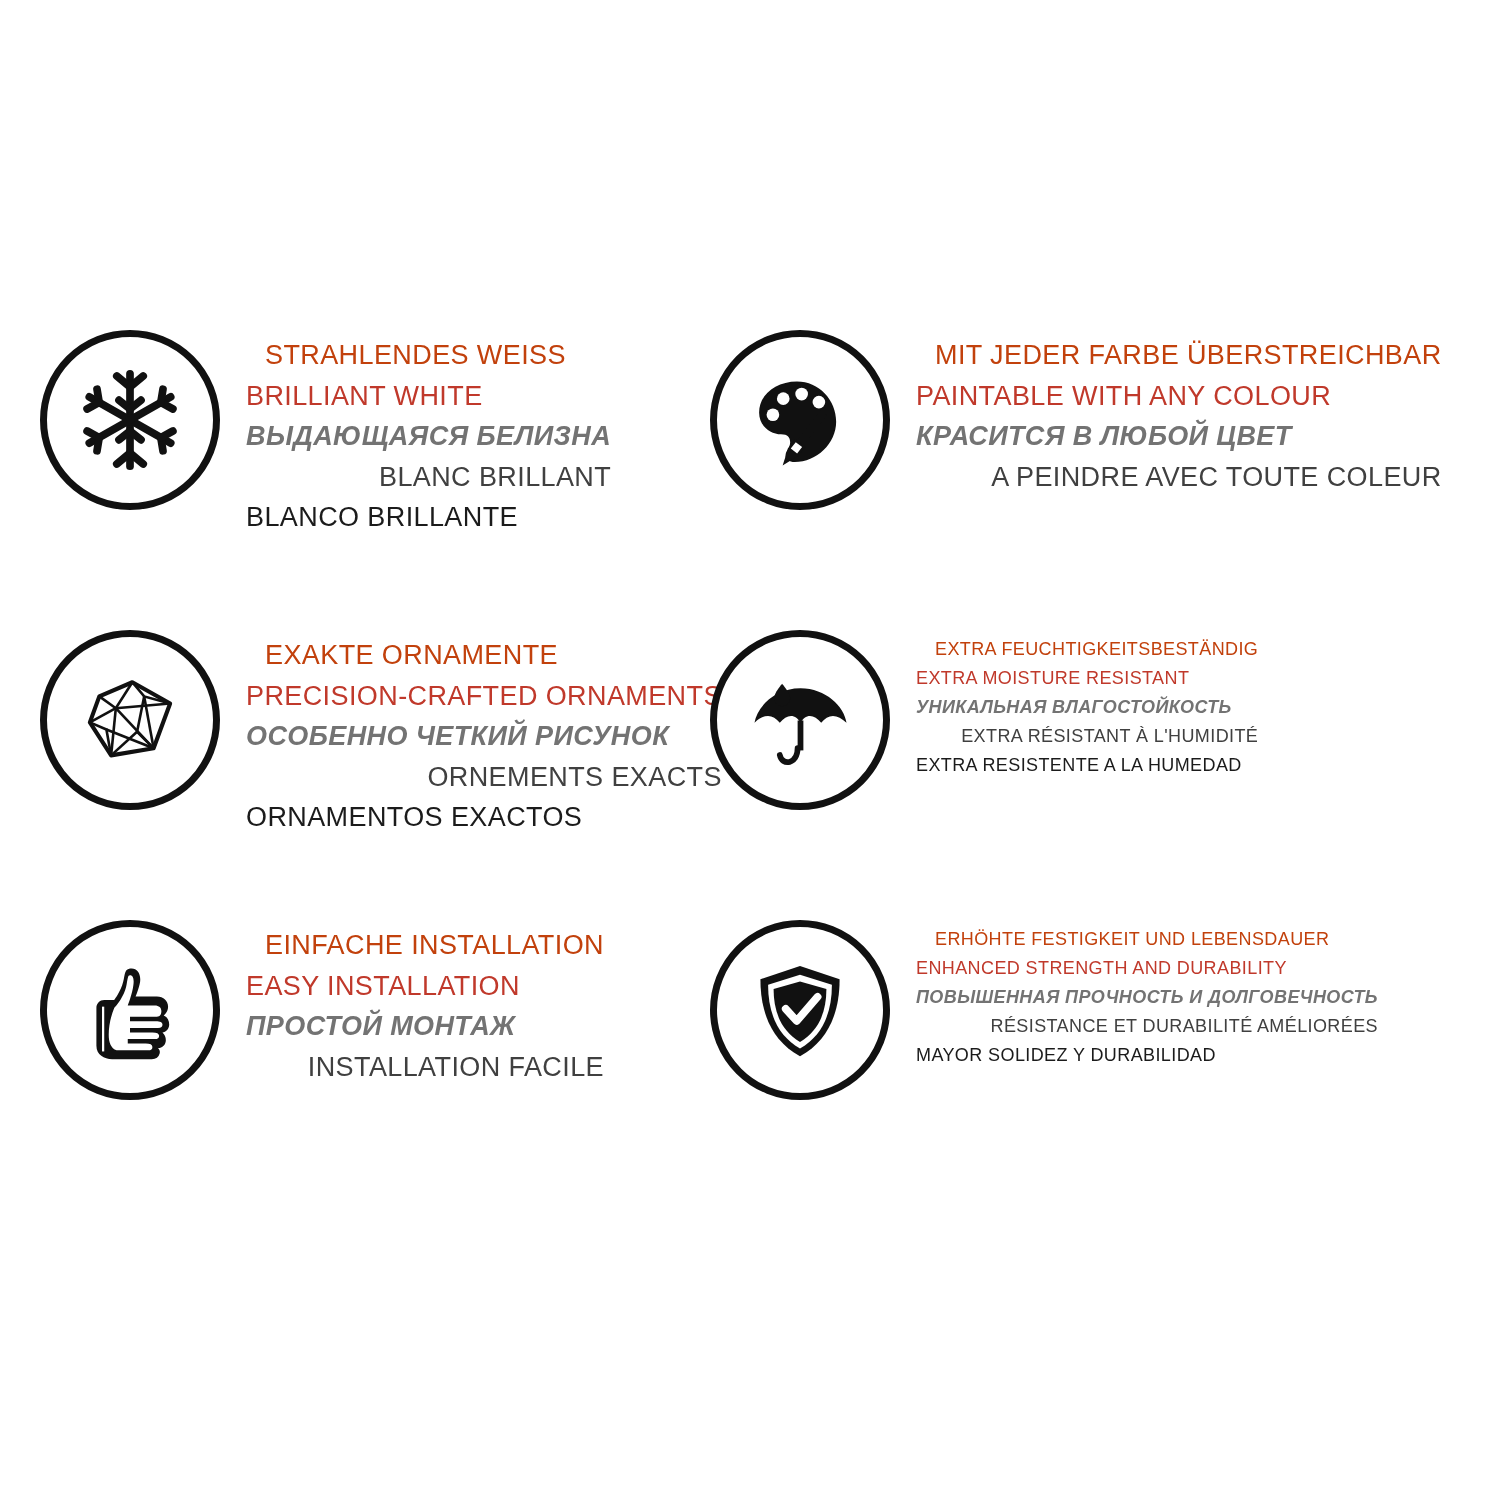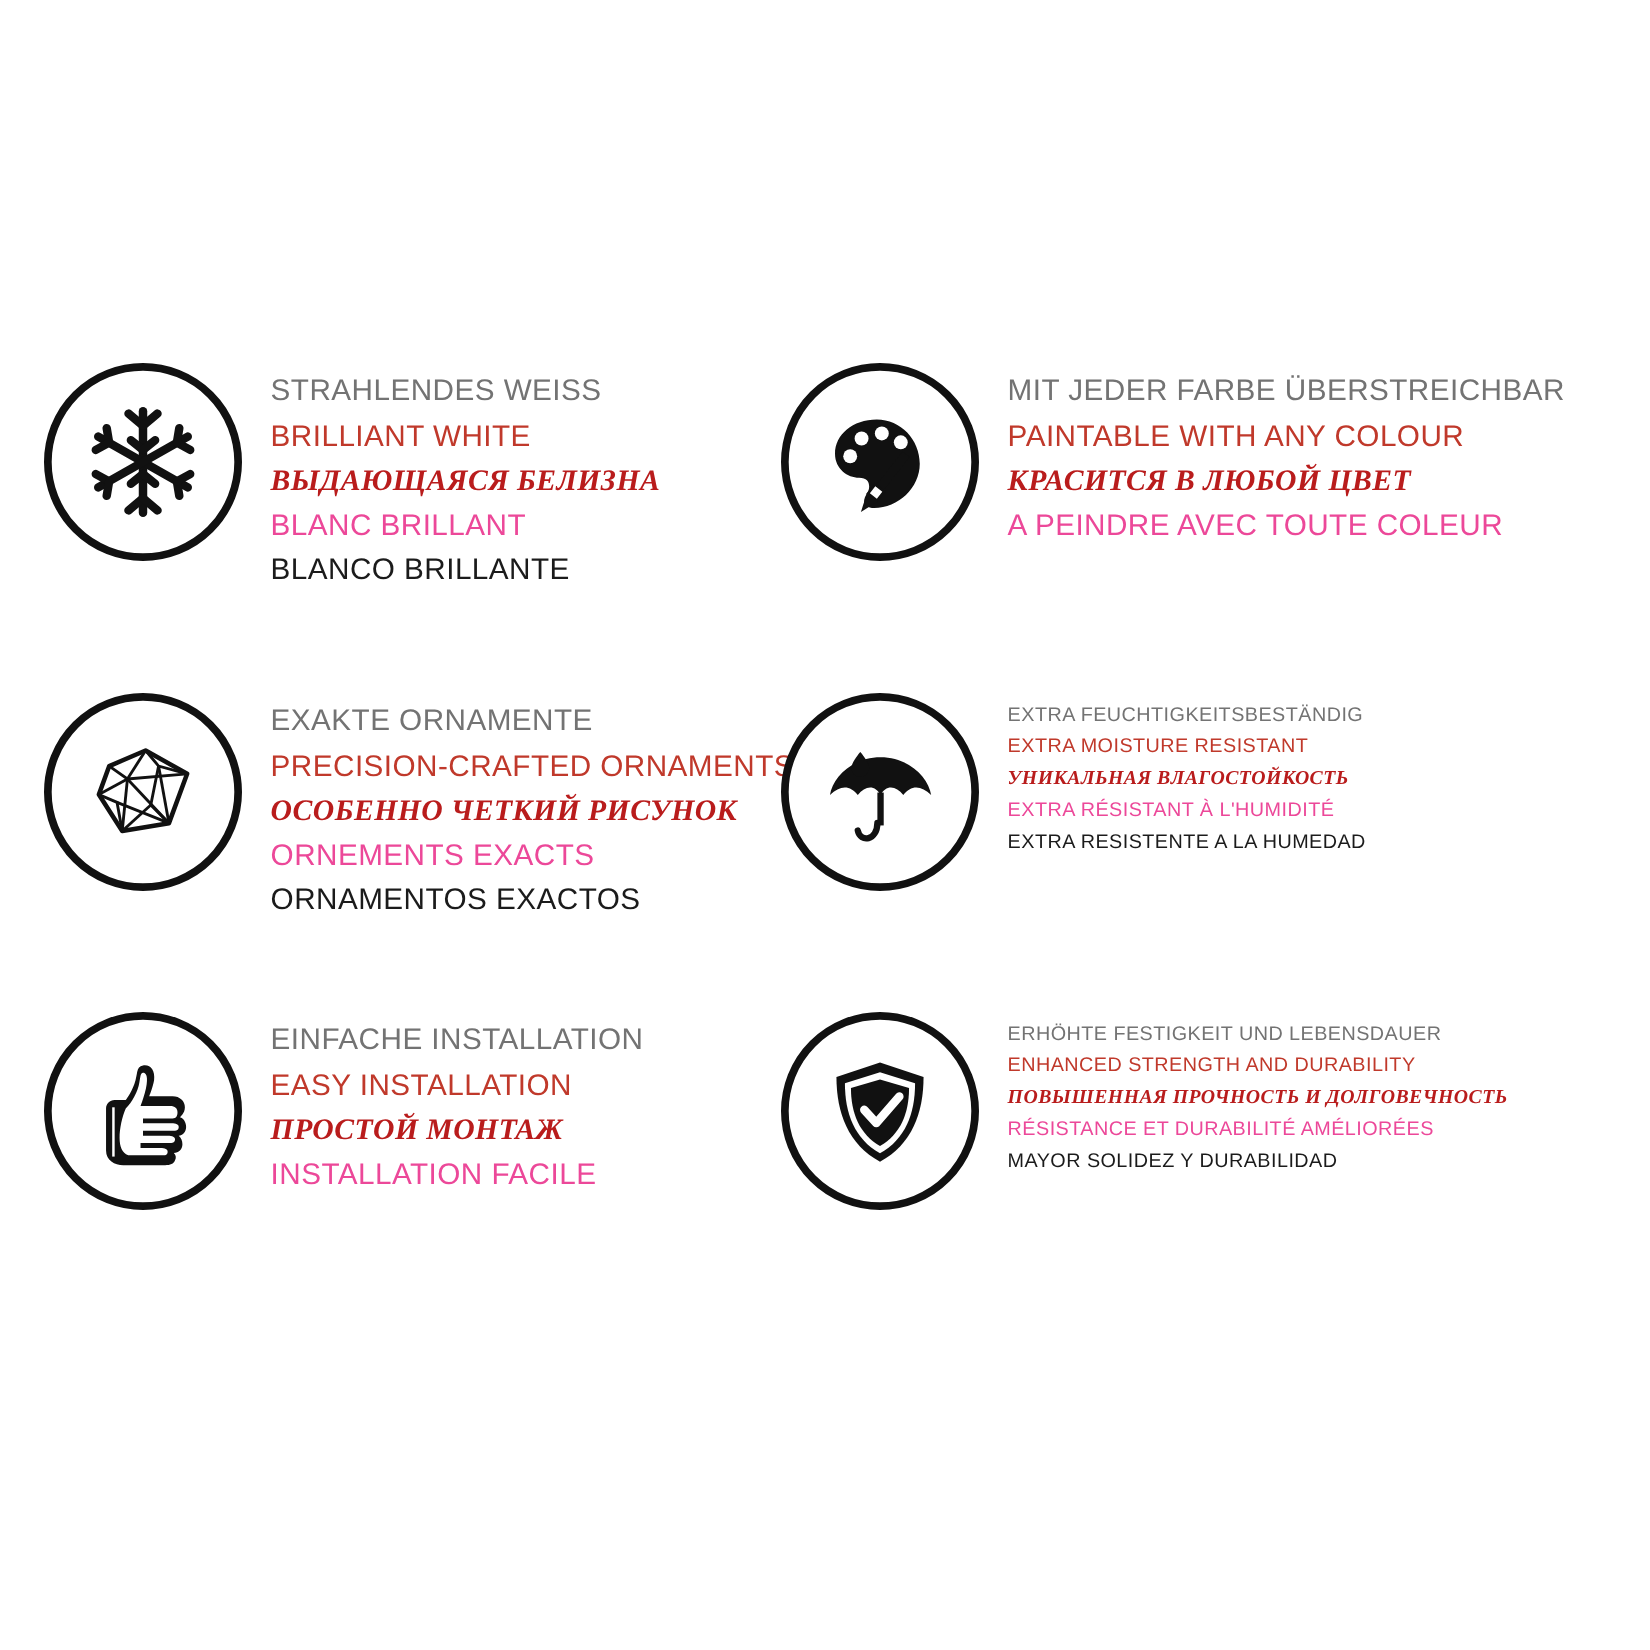--- a/index.html
+++ b/index.html
@@ -54,24 +54,24 @@
     display: flex;
     flex-direction: column;
     gap: 6px;
   }
   .line {
     font-size: 27px;
     letter-spacing: 0.4px;
     line-height: 1.28;
     white-space: nowrap;
   }
-  .line.de { color: #737373; }
+  .line.de { color: #c2410c; margin-left: 19px; }
   .line.en { color: #c0392b; }
-  .line.ru { color: #b91c1c; font-style: italic; font-weight: bold; font-family: Liberation Serif, serif; }
-  .line.fr { color: #ec4899; }
+  .line.ru { color: #737373; font-style: italic; font-weight: bold; }
+  .line.fr { color: #404040; text-align: right; }
   .line.es { color: #1b1b1b; }
 
   
   .feature.long .line { font-size: 18px; }
 </style>
 </head>
 <body>
 
 <div class="sheet">
   <div class="grid">

